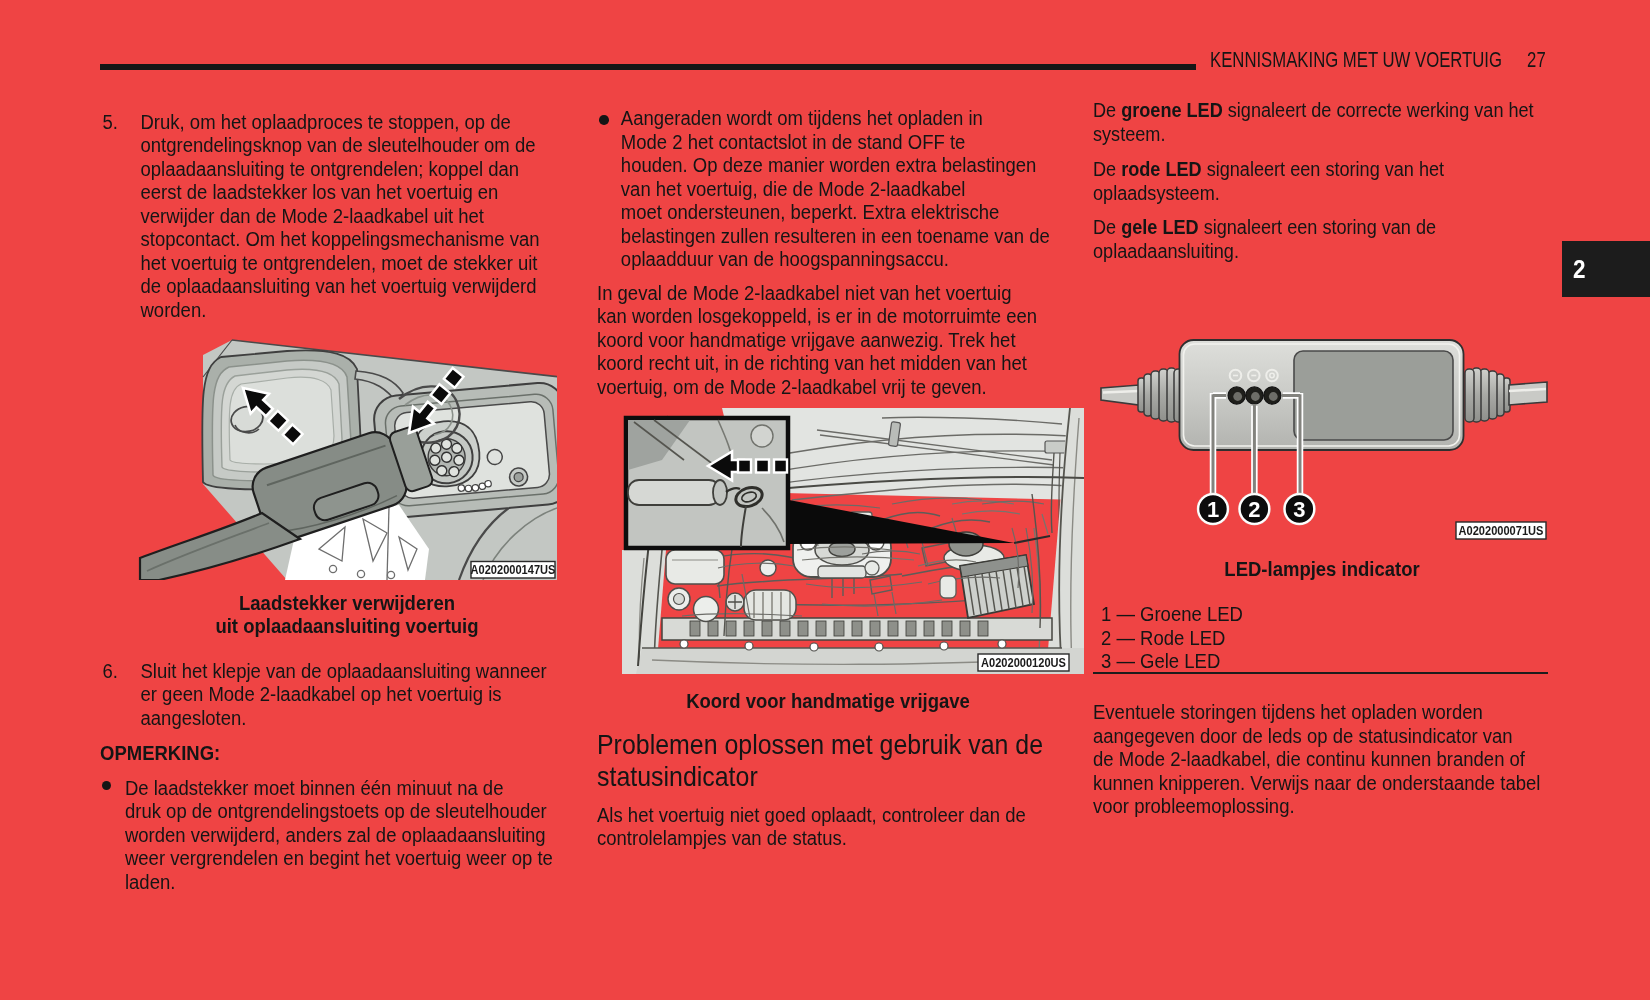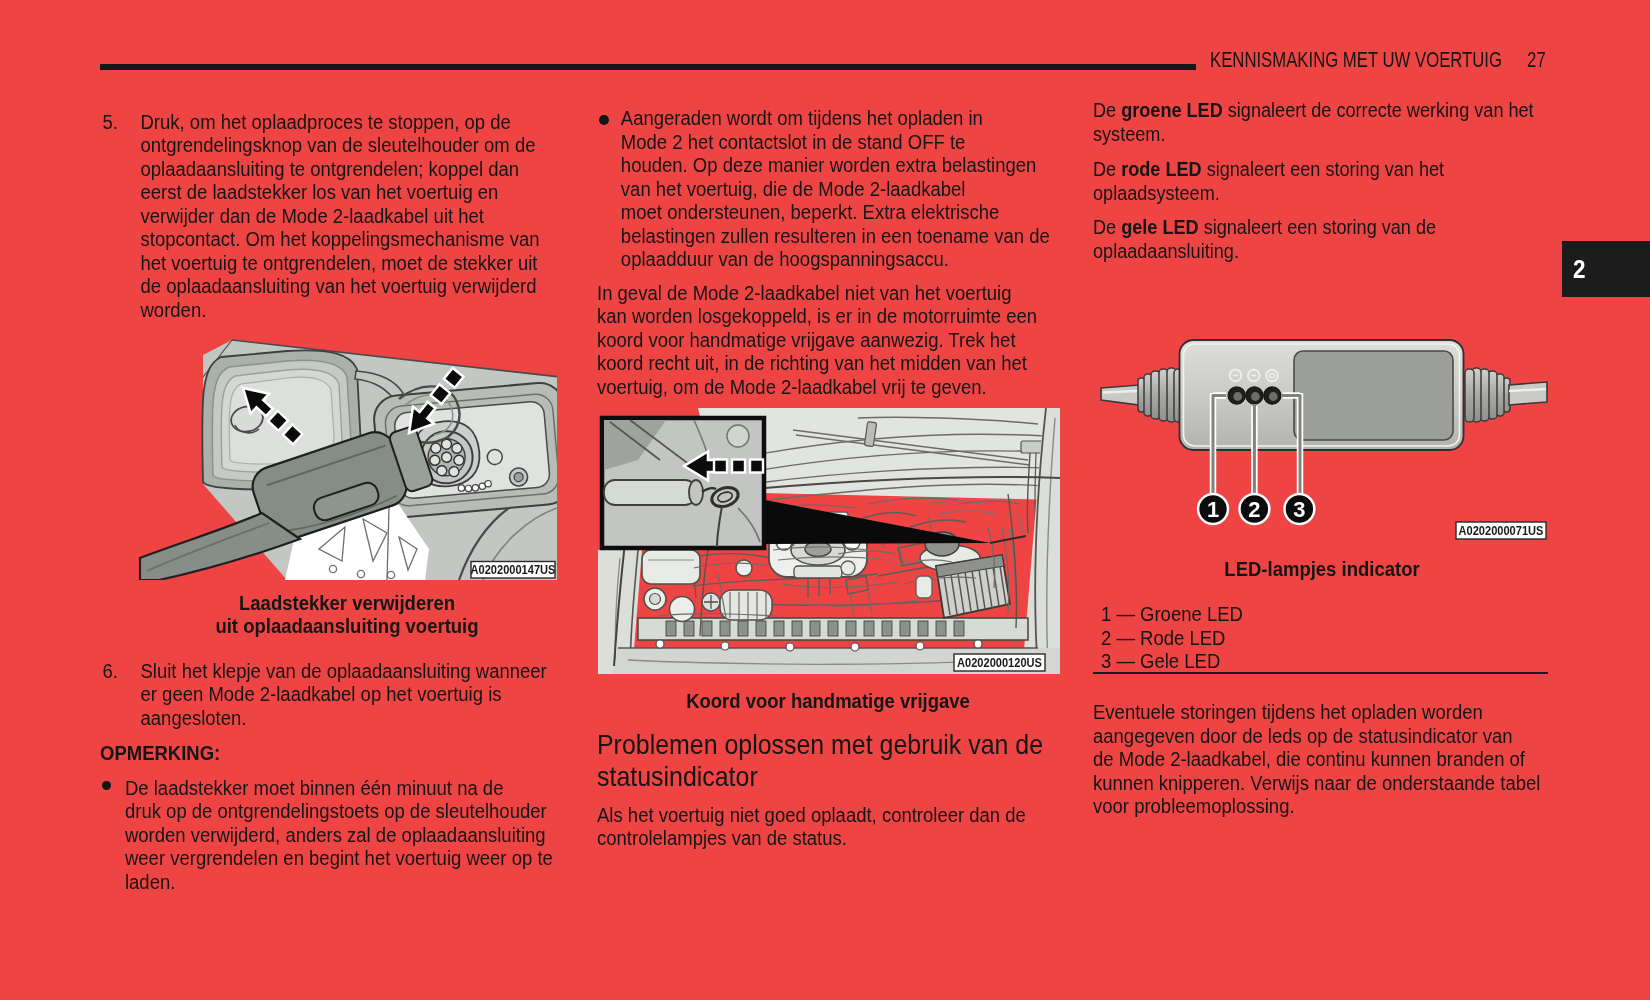--- a/index.html
+++ b/index.html
@@ -187,21 +187,21 @@
 <path d="M0,0 L-23,-13.5 L-23,-5 L-36,-5 L-36,5 L-23,5 L-23,13.5 Z" fill="#0b0b0b" stroke="#fff" stroke-width="2.6" stroke-linejoin="miter"></path>
 <rect x="-57" y="-7" width="14" height="14" fill="#0b0b0b" stroke="#fff" stroke-width="2.4"></rect>
 <rect x="-78" y="-7" width="14" height="14" fill="#0b0b0b" stroke="#fff" stroke-width="2.4"></rect>
 </g>
 
 <rect x="334" y="224.5" width="84" height="16.5" fill="#fff" stroke="#2a2a2a" stroke-width="1.4"></rect>
 <text x="376" y="237.5" font-family="'Liberation Sans',sans-serif" font-size="13.5" font-weight="bold" fill="#1a1a1a" text-anchor="middle" transform="translate(376,237.5) scale(0.82,1) translate(-376,-237.5)">A0202000147US</text>
 </svg>
 </div>
 
-<div style="position:absolute;left:598px;top:408px;width:462px;height:266px;" id="fig2box">
+<div style="position:absolute;left:622px;top:408px;width:462px;height:266px;" id="fig2box">
 <svg width="462" height="266" viewBox="0 0 462 266">
 
 <polygon points="100,0 462,0 462,92 120,84" fill="#e2e4e1"></polygon>
 <g fill="none" stroke="#6b6b67" stroke-width="1.4">
 <path d="M130,52 C230,32 340,22 448,28"></path>
 <path d="M140,66 C240,48 350,40 452,44"></path>
 <path d="M125,80 C230,64 350,57 455,60"></path>
 <path d="M170,92 C260,82 360,72 446,78"></path>
 <path d="M195,22 L430,52"></path>
           <path d="M198,27 L432,57"></path>

